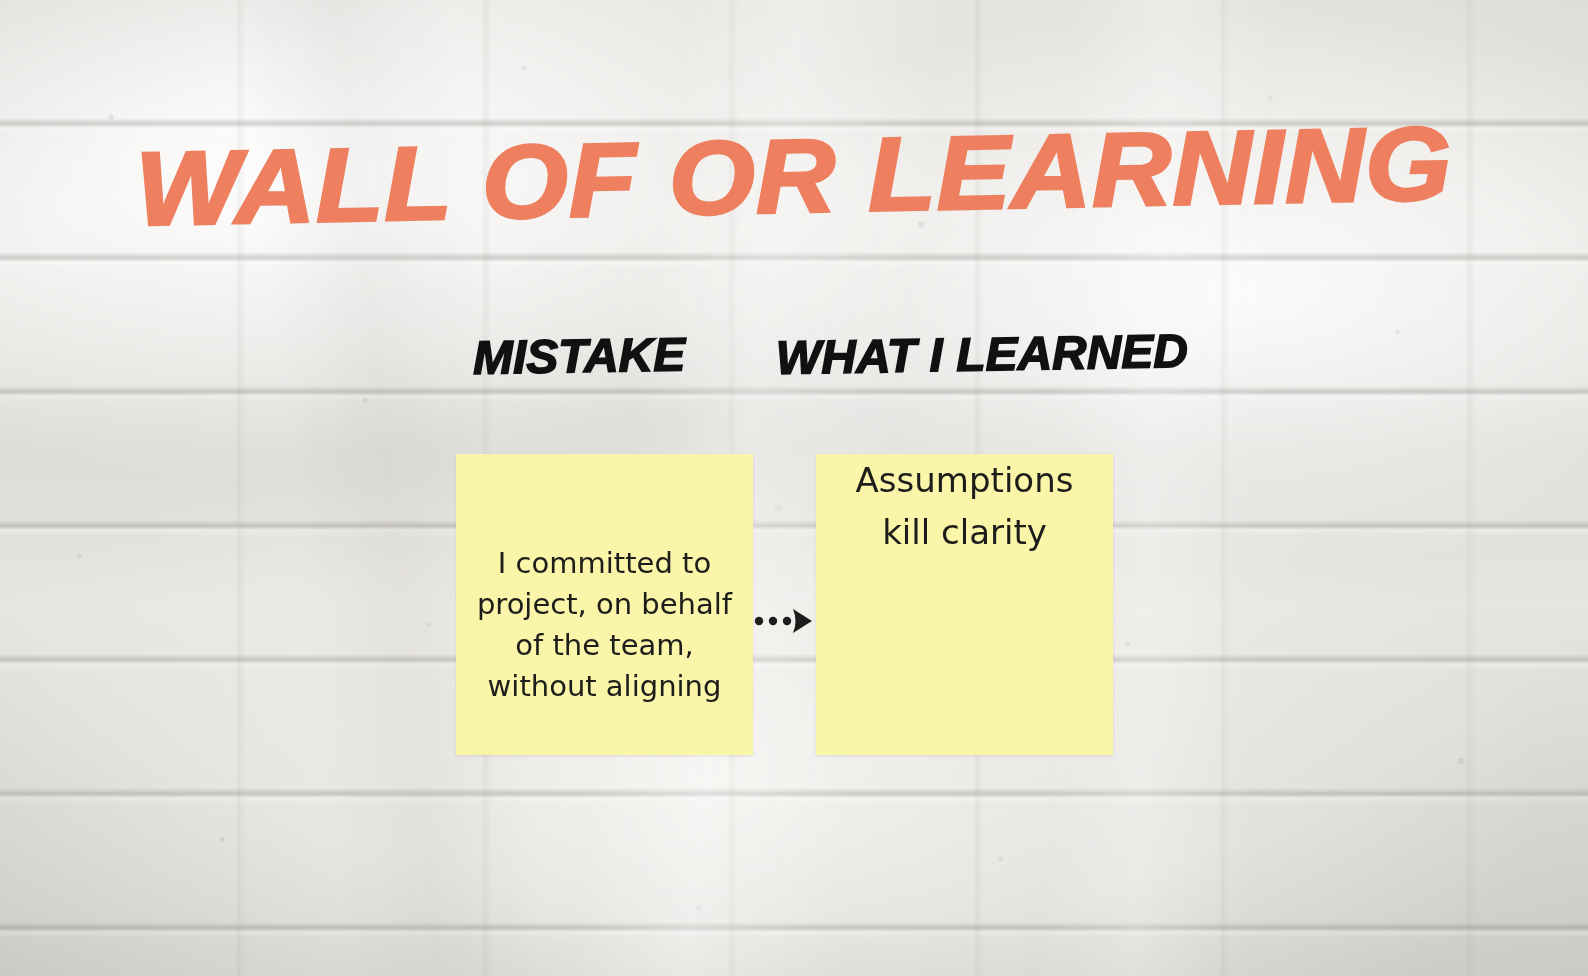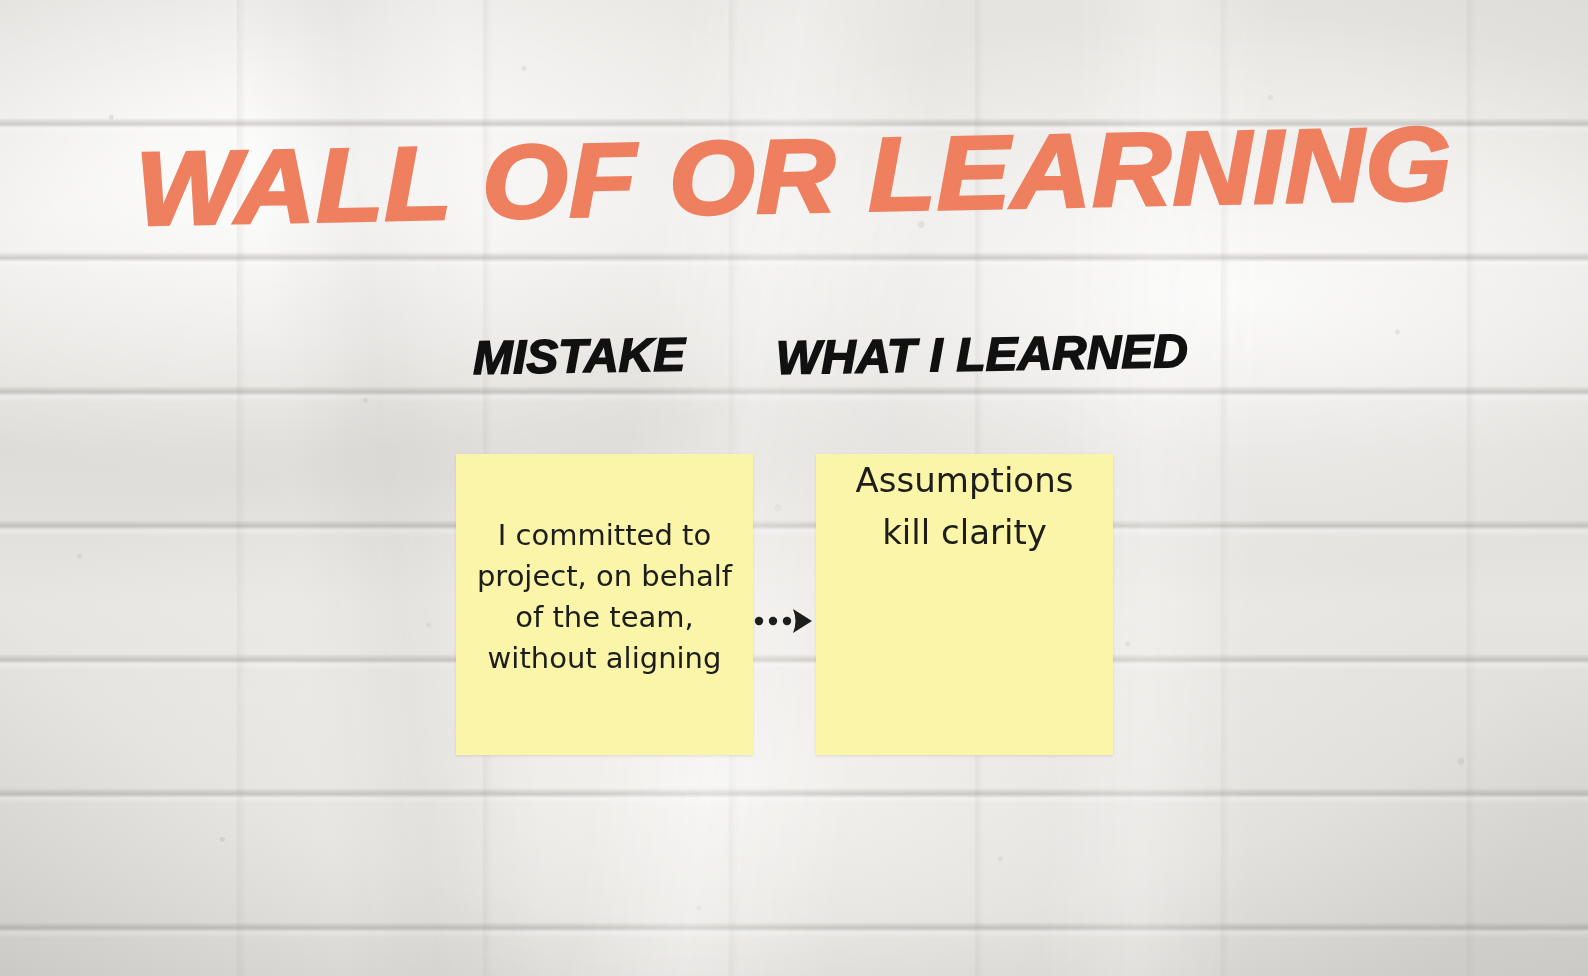--- a/index.html
+++ b/index.html
@@ -146,21 +146,21 @@
     width: 100%;
     text-align: center;
     color: #1d1d1b;
     font-family: "DejaVu Sans", sans-serif;
     white-space: pre-line;
   }
   #note-mistake {
     left: 456px;
     top: 454px;
     align-items: flex-end;
-    padding-bottom: 76px;
+    padding-bottom: 48px;
   }
   #note-mistake .note-text {
     font-size: 29px;
     line-height: 41px;
   }
   #note-learned {
     left: 816px;
     top: 454px;
     align-items: flex-start;
   }

